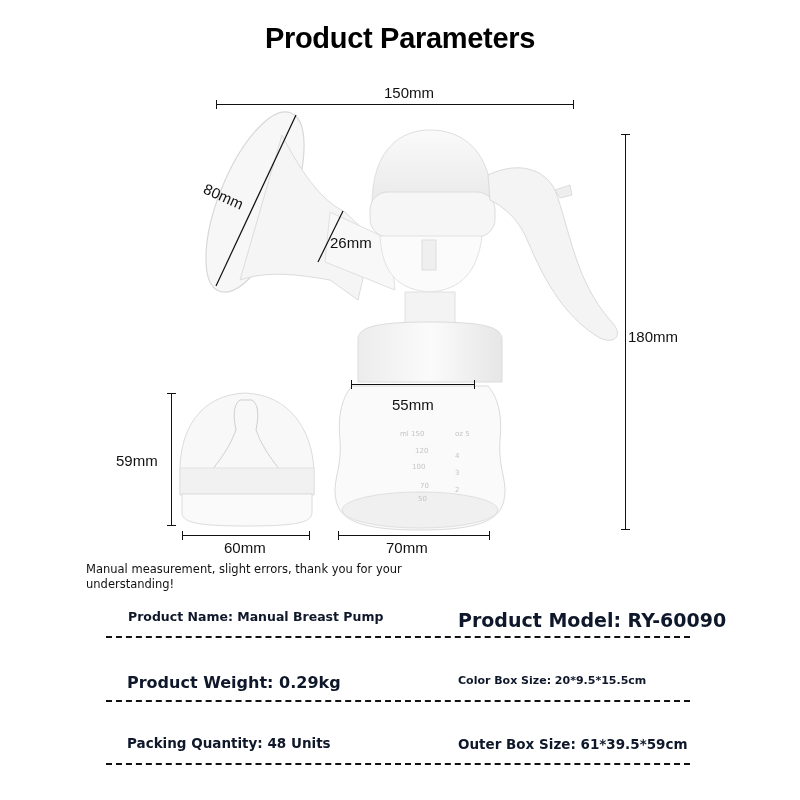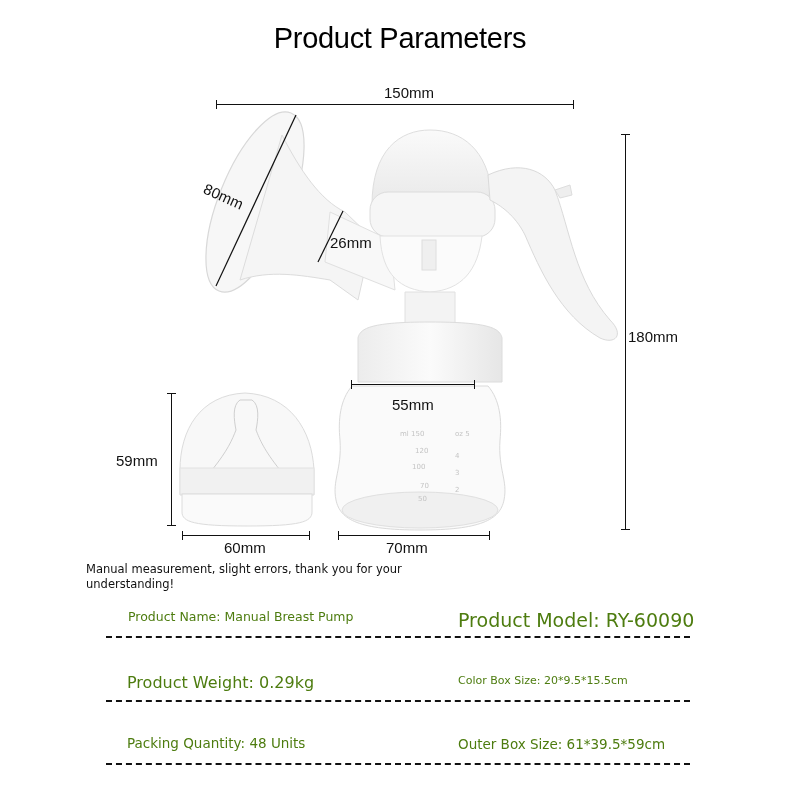--- a/index.html
+++ b/index.html
@@ -1,27 +1,27 @@
 <!DOCTYPE html>
 <html><head>
 <meta charset="utf-8">
 <style>
   html,body{margin:0;padding:0;background:#fff;}
   body{width:800px;height:800px;position:relative;overflow:hidden;font-family:"DejaVu Sans",sans-serif;color:#111;}
   .abs{position:absolute;}
-  .title{left:0;top:22px;width:800px;text-align:center;font-family:"Liberation Sans",sans-serif;font-weight:normal;font-size:29px;letter-spacing:-0.3px;color:#000;}
+  .title{left:0;top:22px;width:800px;text-align:center;font-family:"Liberation Sans",sans-serif;font-weight:bold;font-size:29px;letter-spacing:-0.3px;color:#000;}
   .dim{font-family:"Liberation Sans",sans-serif;font-size:15px;color:#111;}
   .hline{height:1px;background:#111;}
   .hline:before,.hline:after{content:"";position:absolute;top:-4px;width:1px;height:9px;background:#111;}
   .hline:before{left:0}.hline:after{right:0}
   .vline{width:1px;background:#111;}
   .vline:before,.vline:after{content:"";position:absolute;left:-4px;height:1px;width:9px;background:#111;}
   .vline:before{top:0}.vline:after{bottom:0}
   .note{left:86px;top:562px;width:380px;font-family:"DejaVu Sans",sans-serif;font-weight:normal;font-size:11.5px;line-height:15px;color:#111;}
-  .spec{font-family:"DejaVu Sans",sans-serif;font-weight:normal;color:#4d7c0f;white-space:nowrap;}
+  .spec{font-family:"DejaVu Sans",sans-serif;font-weight:bold;color:#0f172a;white-space:nowrap;}
   .dash{left:106px;width:584px;height:0;border-top:2px dashed #111;}
   svg{position:absolute;left:0;top:0;}
 </style>
 </head>
 <body>
 
 <div class="abs title">Product Parameters</div>
 
 <svg width="800" height="800">
   <defs>

